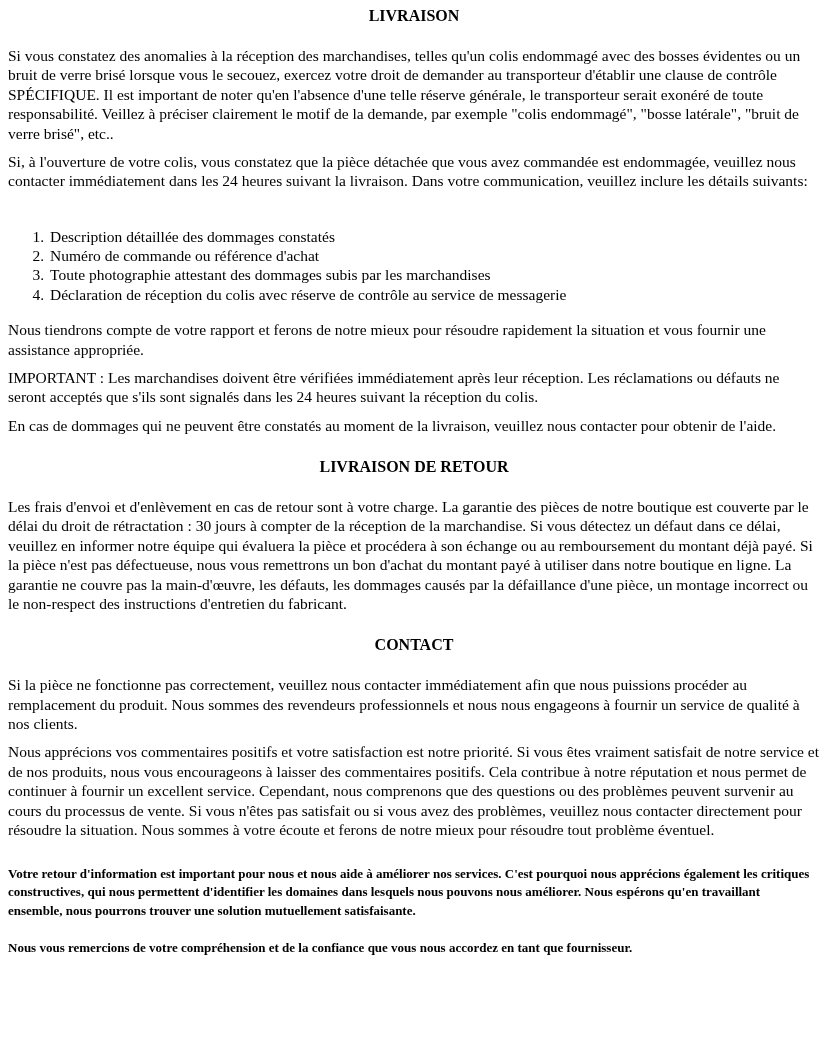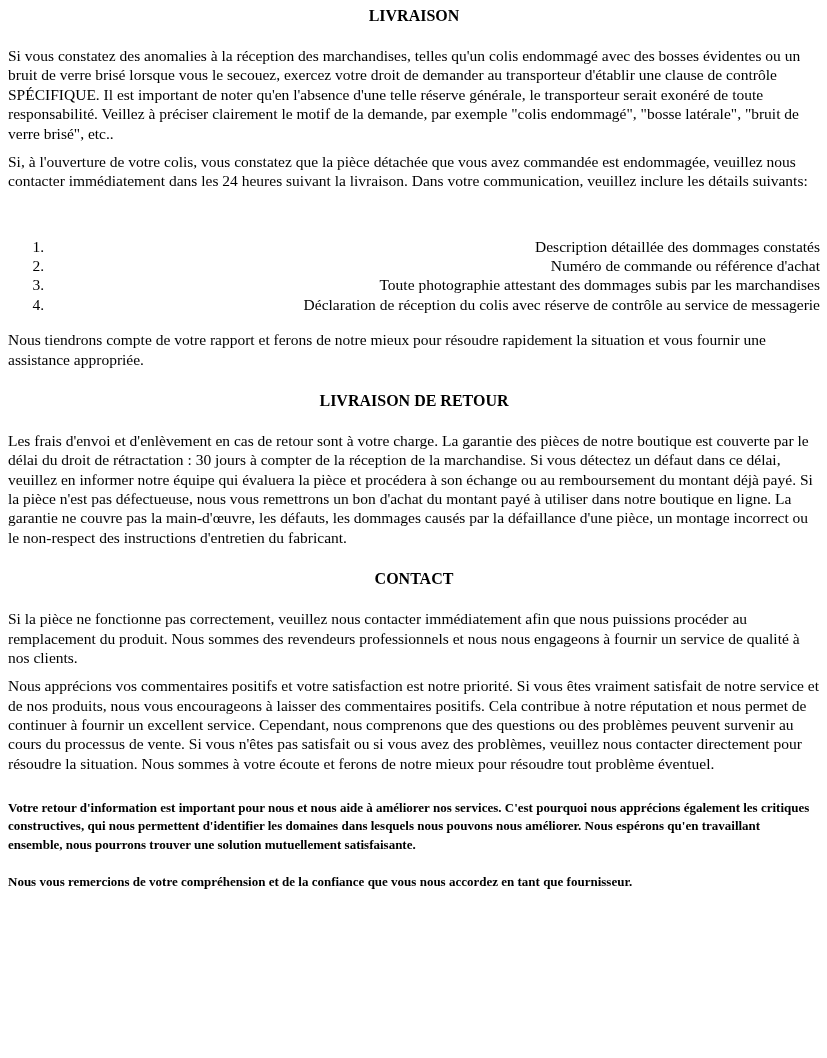--- a/index.html
+++ b/index.html
@@ -22,24 +22,23 @@
     margin: 22px 0 20px 0;
     text-align: center;
   }
   .section-heading.first {
     margin-top: 6px;
   }
   .doc p {
     margin: 9px 0;
   }
   ol.detail-list {
-    margin: 46px 0 16px 0;
+    margin: 36px 0 16px 0;
     padding-left: 40px;
     list-style: decimal outside;
-    text-align: right;
   }
   ol.detail-list li {
     margin: 0;
     padding-left: 2px;
   }
   p.footnote {
     font-size: 13px;
     font-weight: bold;
     line-height: 1.4;
     margin: 26px 4px 19px 0;
@@ -61,21 +60,23 @@
 
   <ol class="detail-list">
     <li>Description détaillée des dommages constatés</li>
     <li>Numéro de commande ou référence d'achat</li>
     <li>Toute photographie attestant des dommages subis par les marchandises</li>
     <li>Déclaration de réception du colis avec réserve de contrôle au service de messagerie</li>
   </ol>
 
   <p>Nous tiendrons compte de votre rapport et ferons de notre mieux pour résoudre rapidement la situation et vous fournir une assistance appropriée.</p>
 
+  <p>IMPORTANT : Les marchandises doivent être vérifiées immédiatement après leur réception. Les réclamations ou défauts ne seront acceptés que s'ils sont signalés dans les 24 heures suivant la réception du colis.</p>
 
+  <p>En cas de dommages qui ne peuvent être constatés au moment de la livraison, veuillez nous contacter pour obtenir de l'aide.</p>
 
   <h3 class="section-heading">LIVRAISON DE RETOUR</h3>
 
   <p>Les frais d'envoi et d'enlèvement en cas de retour sont à votre charge. La garantie des pièces de notre boutique est couverte par le délai du droit de rétractation : 30 jours à compter de la réception de la marchandise. Si vous détectez un défaut dans ce délai, veuillez en informer notre équipe qui évaluera la pièce et procédera à son échange ou au remboursement du montant déjà payé. Si la pièce n'est pas défectueuse, nous vous remettrons un bon d'achat du montant payé à utiliser dans notre boutique en ligne. La garantie ne couvre pas la main-d'œuvre, les défauts, les dommages causés par la défaillance d'une pièce, un montage incorrect ou le non-respect des instructions d'entretien du fabricant.</p>
 
   <h3 class="section-heading">CONTACT</h3>
 
   <p>Si la pièce ne fonctionne pas correctement, veuillez nous contacter immédiatement afin que nous puissions procéder au remplacement du produit. Nous sommes des revendeurs professionnels et nous nous engageons à fournir un service de qualité à nos clients.</p>
 
   <p>Nous apprécions vos commentaires positifs et votre satisfaction est notre priorité. Si vous êtes vraiment satisfait de notre service et de nos produits, nous vous encourageons à laisser des commentaires positifs. Cela contribue à notre réputation et nous permet de continuer à fournir un excellent service. Cependant, nous comprenons que des questions ou des problèmes peuvent survenir au cours du processus de vente. Si vous n'êtes pas satisfait ou si vous avez des problèmes, veuillez nous contacter directement pour résoudre la situation. Nous sommes à votre écoute et ferons de notre mieux pour résoudre tout problème éventuel.</p>

